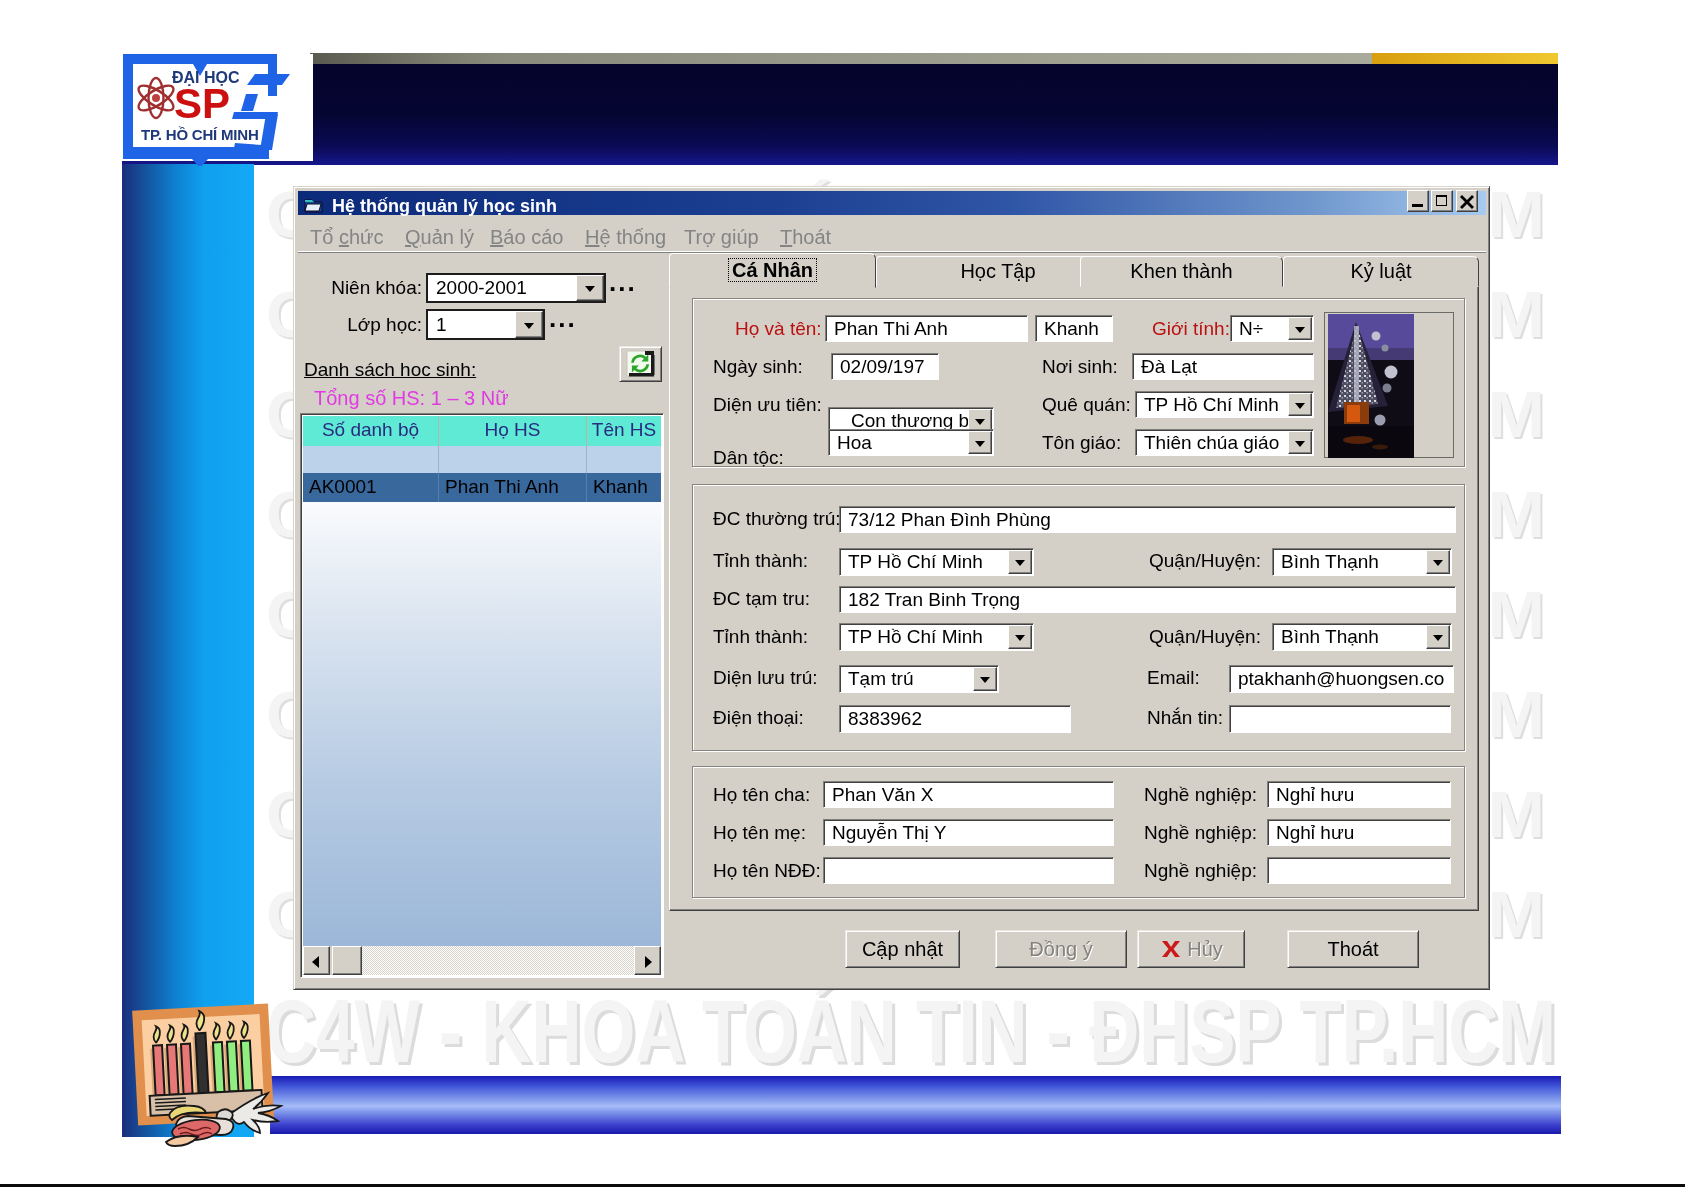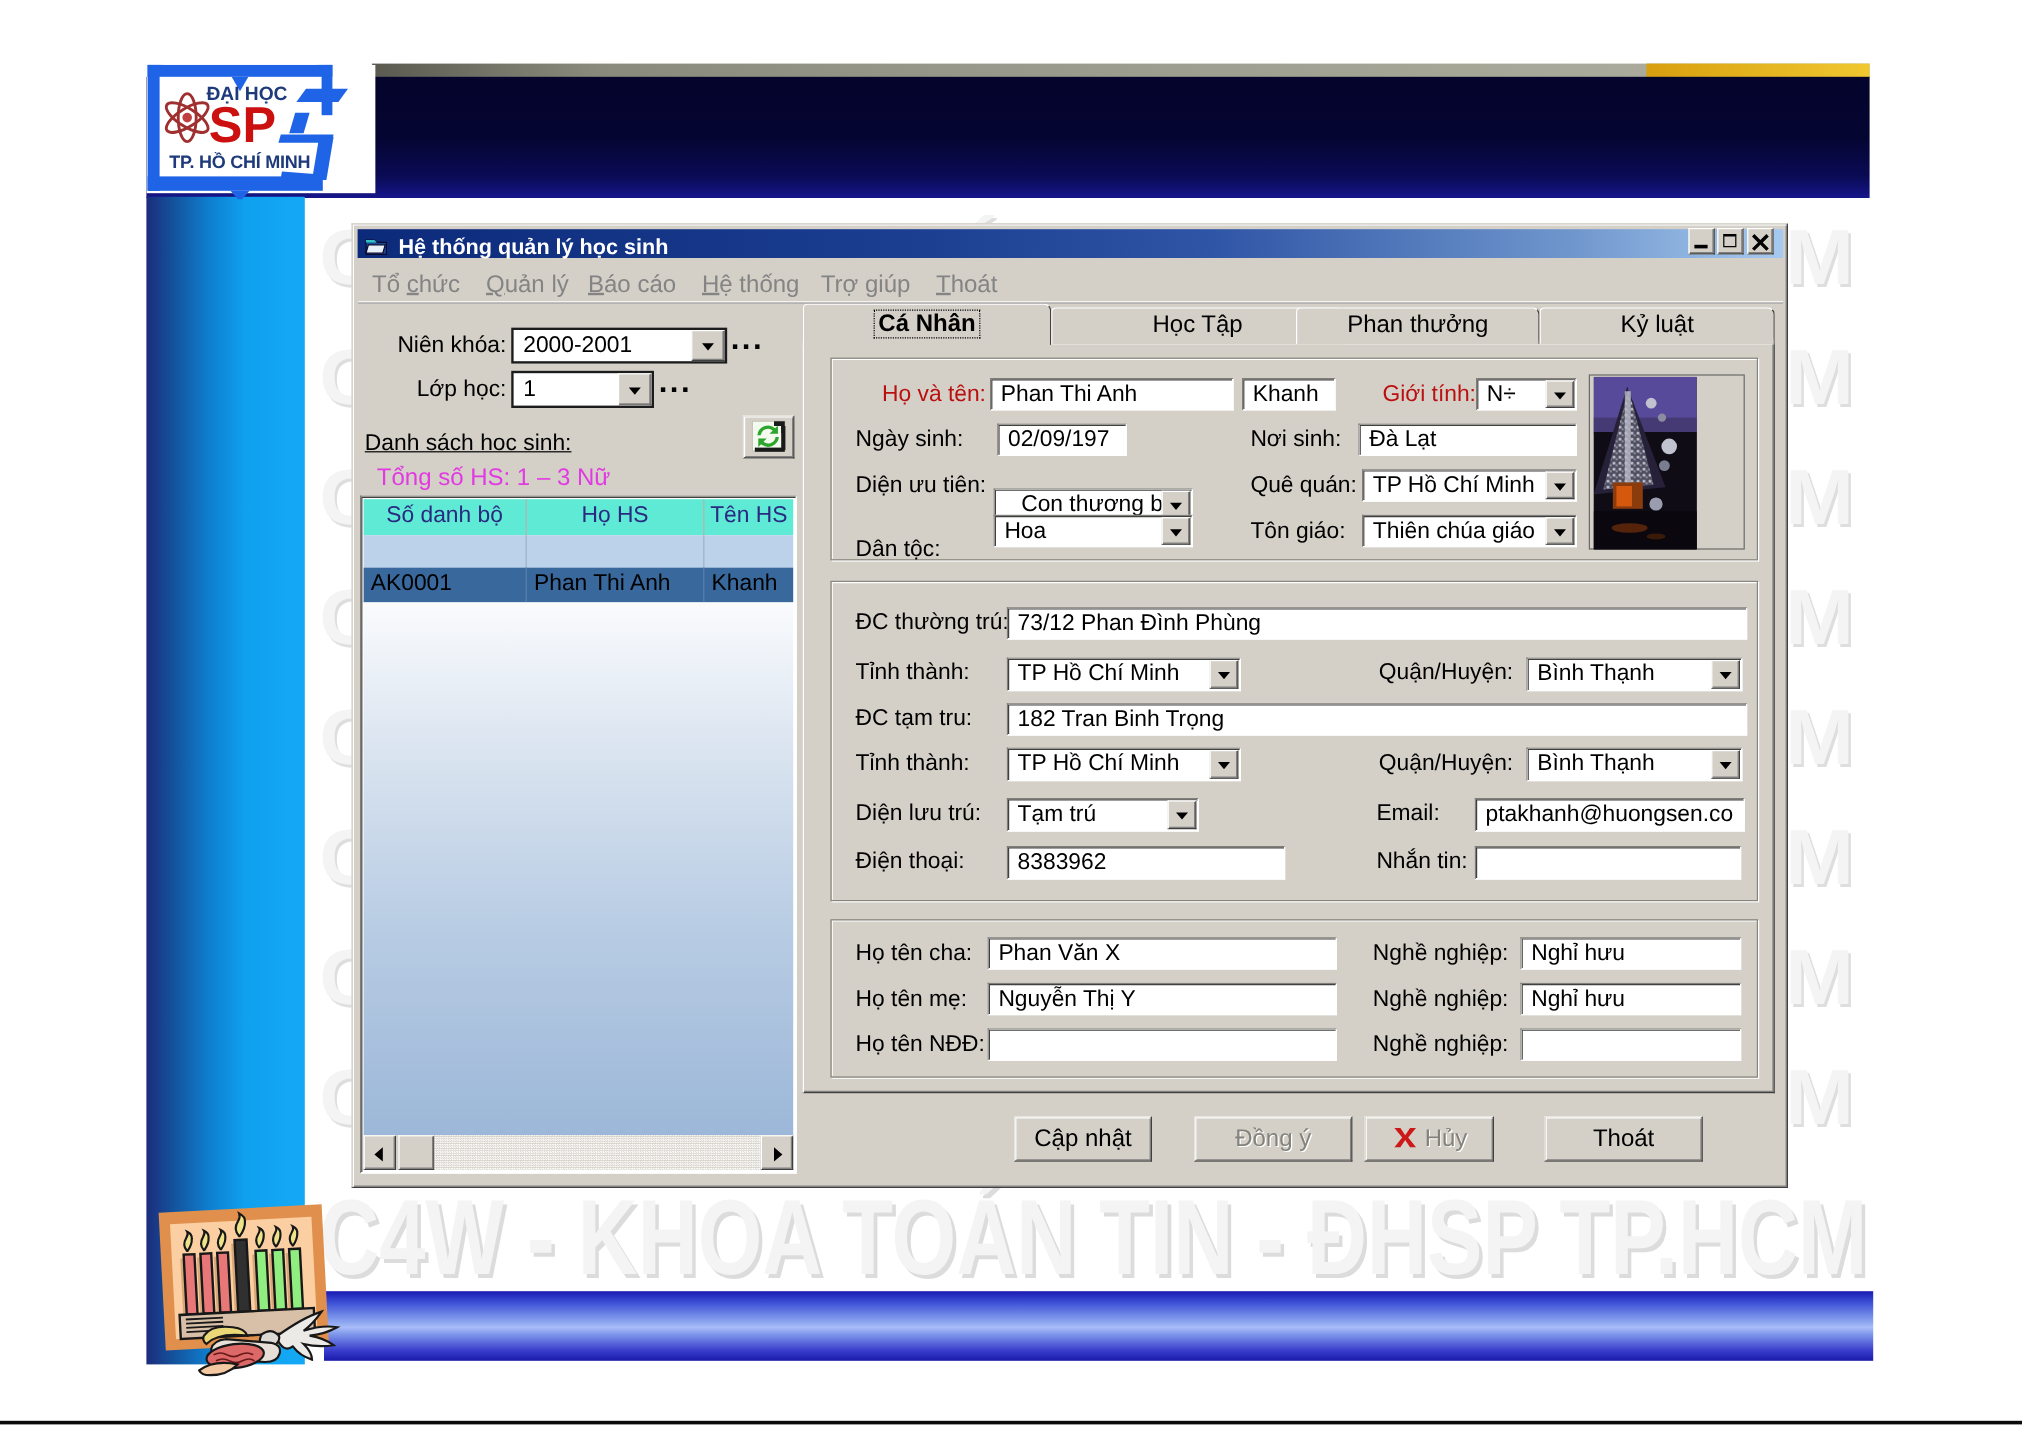--- a/index.html
+++ b/index.html
@@ -263,21 +263,21 @@
       <div class="abs" style="left:59px; right:27px; top:0; bottom:0; background:repeating-conic-gradient(#ffffff 0% 25%, #d6d2ca 0% 50%) 0 0/2px 2px;"></div>
       <div class="abs" style="right:0; top:0; width:27px; height:29px; background:#d4d0c8; border:1px solid; border-color:#ffffff #404040 #404040 #ffffff; box-shadow:inset -1px -1px 0 #808080;">
           <div style="margin:9px 0 0 10px; width:0; height:0; border-top:6px solid transparent; border-bottom:6px solid transparent; border-left:7px solid #000;"></div>
         </div>
     </div>
   </div>
 
   <div class="abs" id="tabbody" style="left:375px; top:99px; width:810px; height:625px; background:#d4d0c8; border:1px solid; border-color:#ffffff #404040 #404040 #ffffff; box-shadow:inset -1px -1px 0 #808080;"></div>
   <div class="abs tab" style="left:375px; top:66px; width:207px; height:35px; background:#d4d0c8; border:1px solid; border-color:#ffffff #404040 transparent #ffffff; border-radius:4px 6px 0 0; font-weight:bold; text-align:center; font-size:20px; padding-top:5px;"><span style="border:1px dotted #000; padding:0 3px;">Cá Nhân</span></div>
   <div class="abs tab" style="left:582px; top:69px; width:244px; height:31px; background:#d4d0c8; border:1px solid; border-color:#ffffff #404040 transparent #ffffff; border-radius:4px 6px 0 0; text-align:center; font-size:20px; padding-top:3px;">Học Tập</div>
-  <div class="abs tab" style="left:786px; top:69px; width:203px; height:31px; background:#d4d0c8; border:1px solid; border-color:#ffffff #404040 transparent #ffffff; border-radius:4px 6px 0 0; text-align:center; font-size:20px; padding-top:3px;">Phan thưởng</div>
+  <div class="abs tab" style="left:786px; top:69px; width:203px; height:31px; background:#d4d0c8; border:1px solid; border-color:#ffffff #404040 transparent #ffffff; border-radius:4px 6px 0 0; text-align:center; font-size:20px; padding-top:3px;">Khen thành</div>
   <div class="abs tab" style="left:989px; top:69px; width:196px; height:31px; background:#d4d0c8; border:1px solid; border-color:#ffffff #404040 transparent #ffffff; border-radius:4px 6px 0 0; text-align:center; font-size:20px; padding-top:3px;">Kỷ luật</div>
 
   <div class="grp" style="left:398px; top:111px; width:773px; height:169px;"></div>
   <div class="lbl red" style="left:441px; top:131px;">Họ và tên:</div>
   <div class="tb" style="left:531px; top:128px; width:203px; height:27px;">Phan Thi Anh</div>
   <div class="tb" style="left:741px; top:128px; width:78px; height:27px;">Khanh</div>
   <div class="lbl red" style="left:858px; top:131px;">Giới tính:</div>
   <div class="combo" style="left:936px; top:128px; width:84px; height:27px;">N÷<span class="cbtn"></span></div>
   <div class="lbl" style="left:419px; top:169px;">Ngày sinh:</div>
   <div class="tb" style="left:537px; top:166px; width:108px; height:27px;">02/09/197</div>

